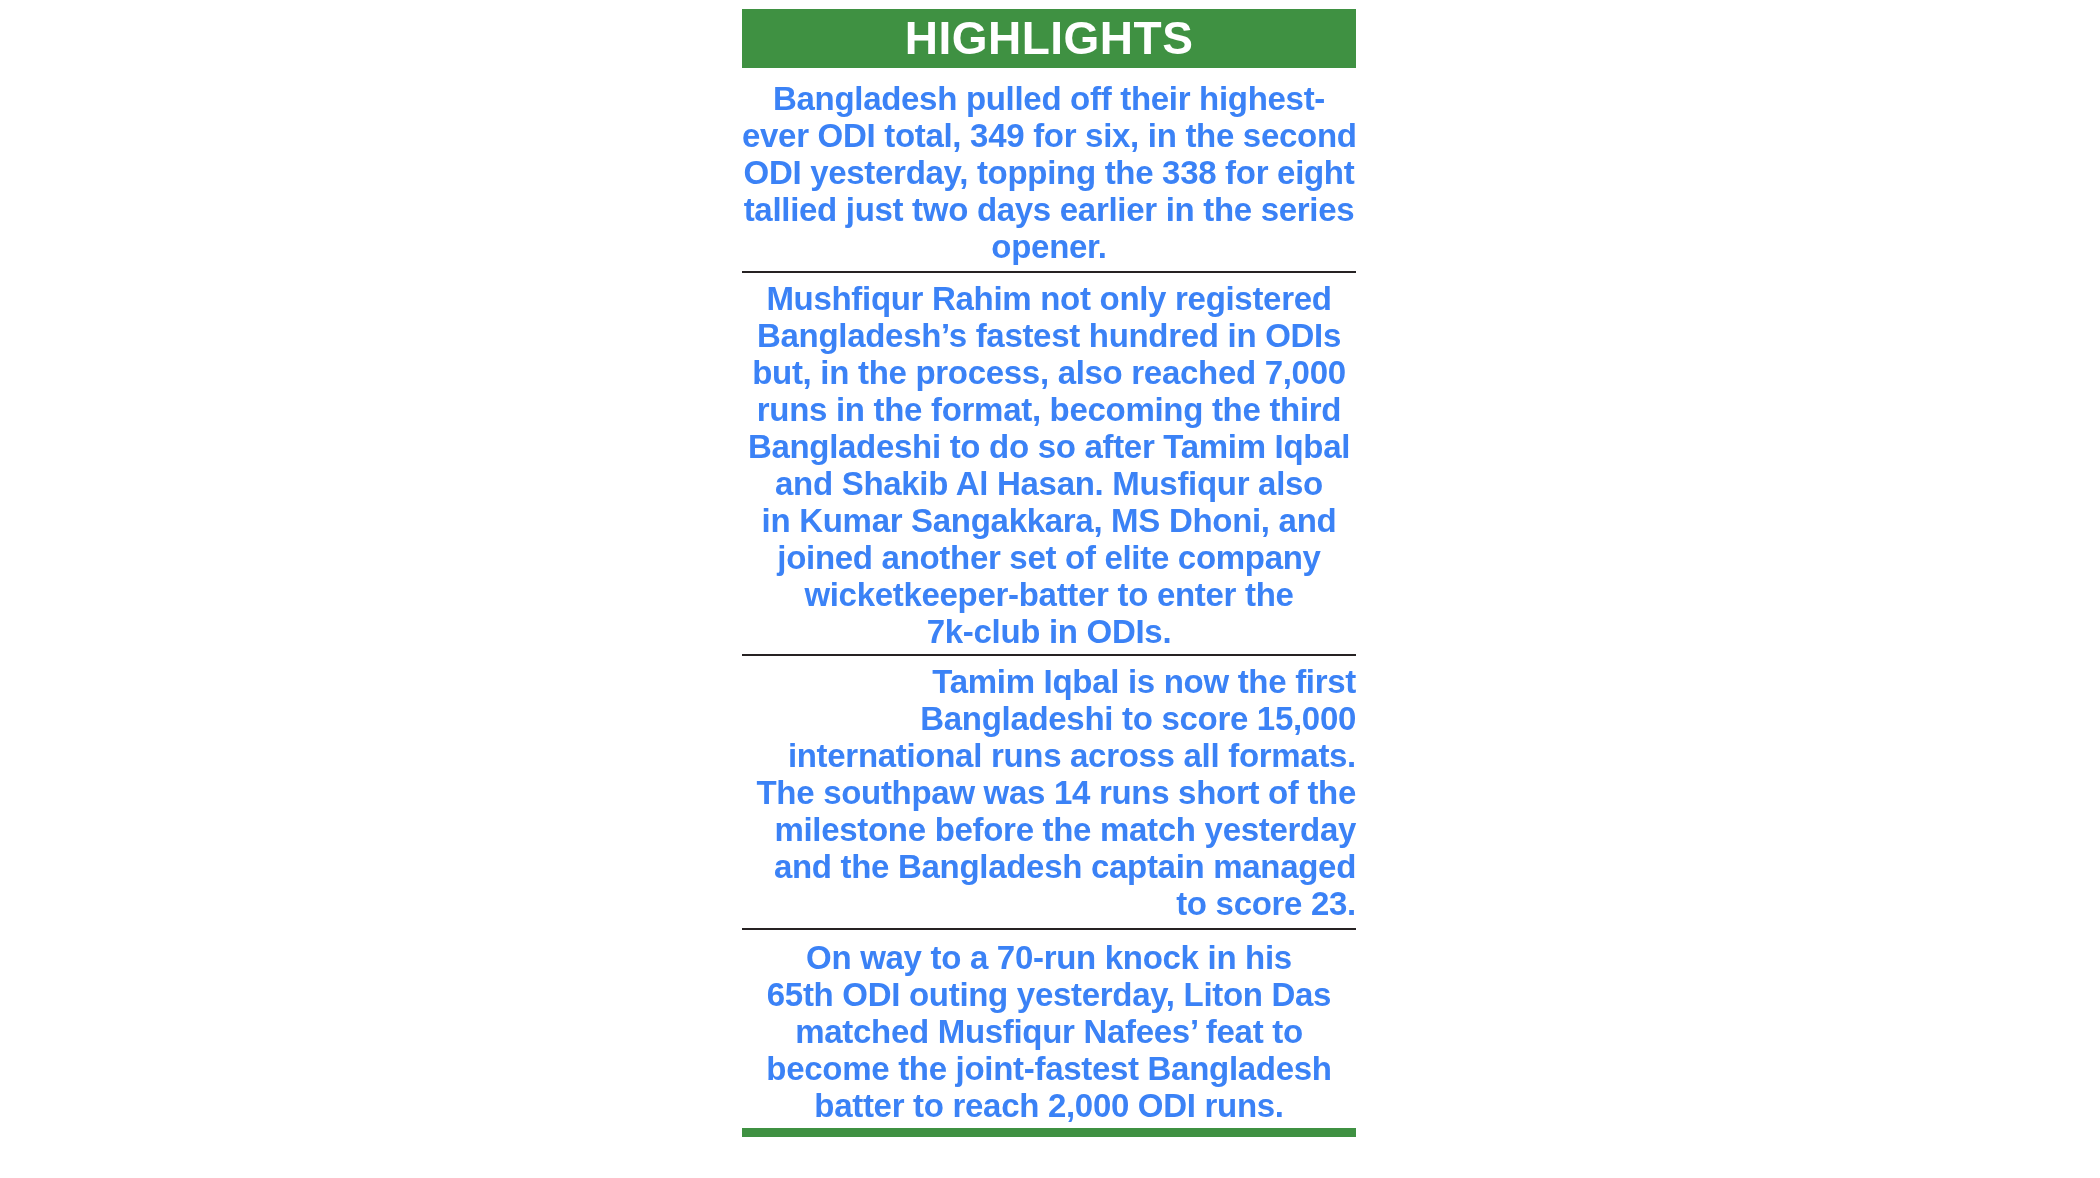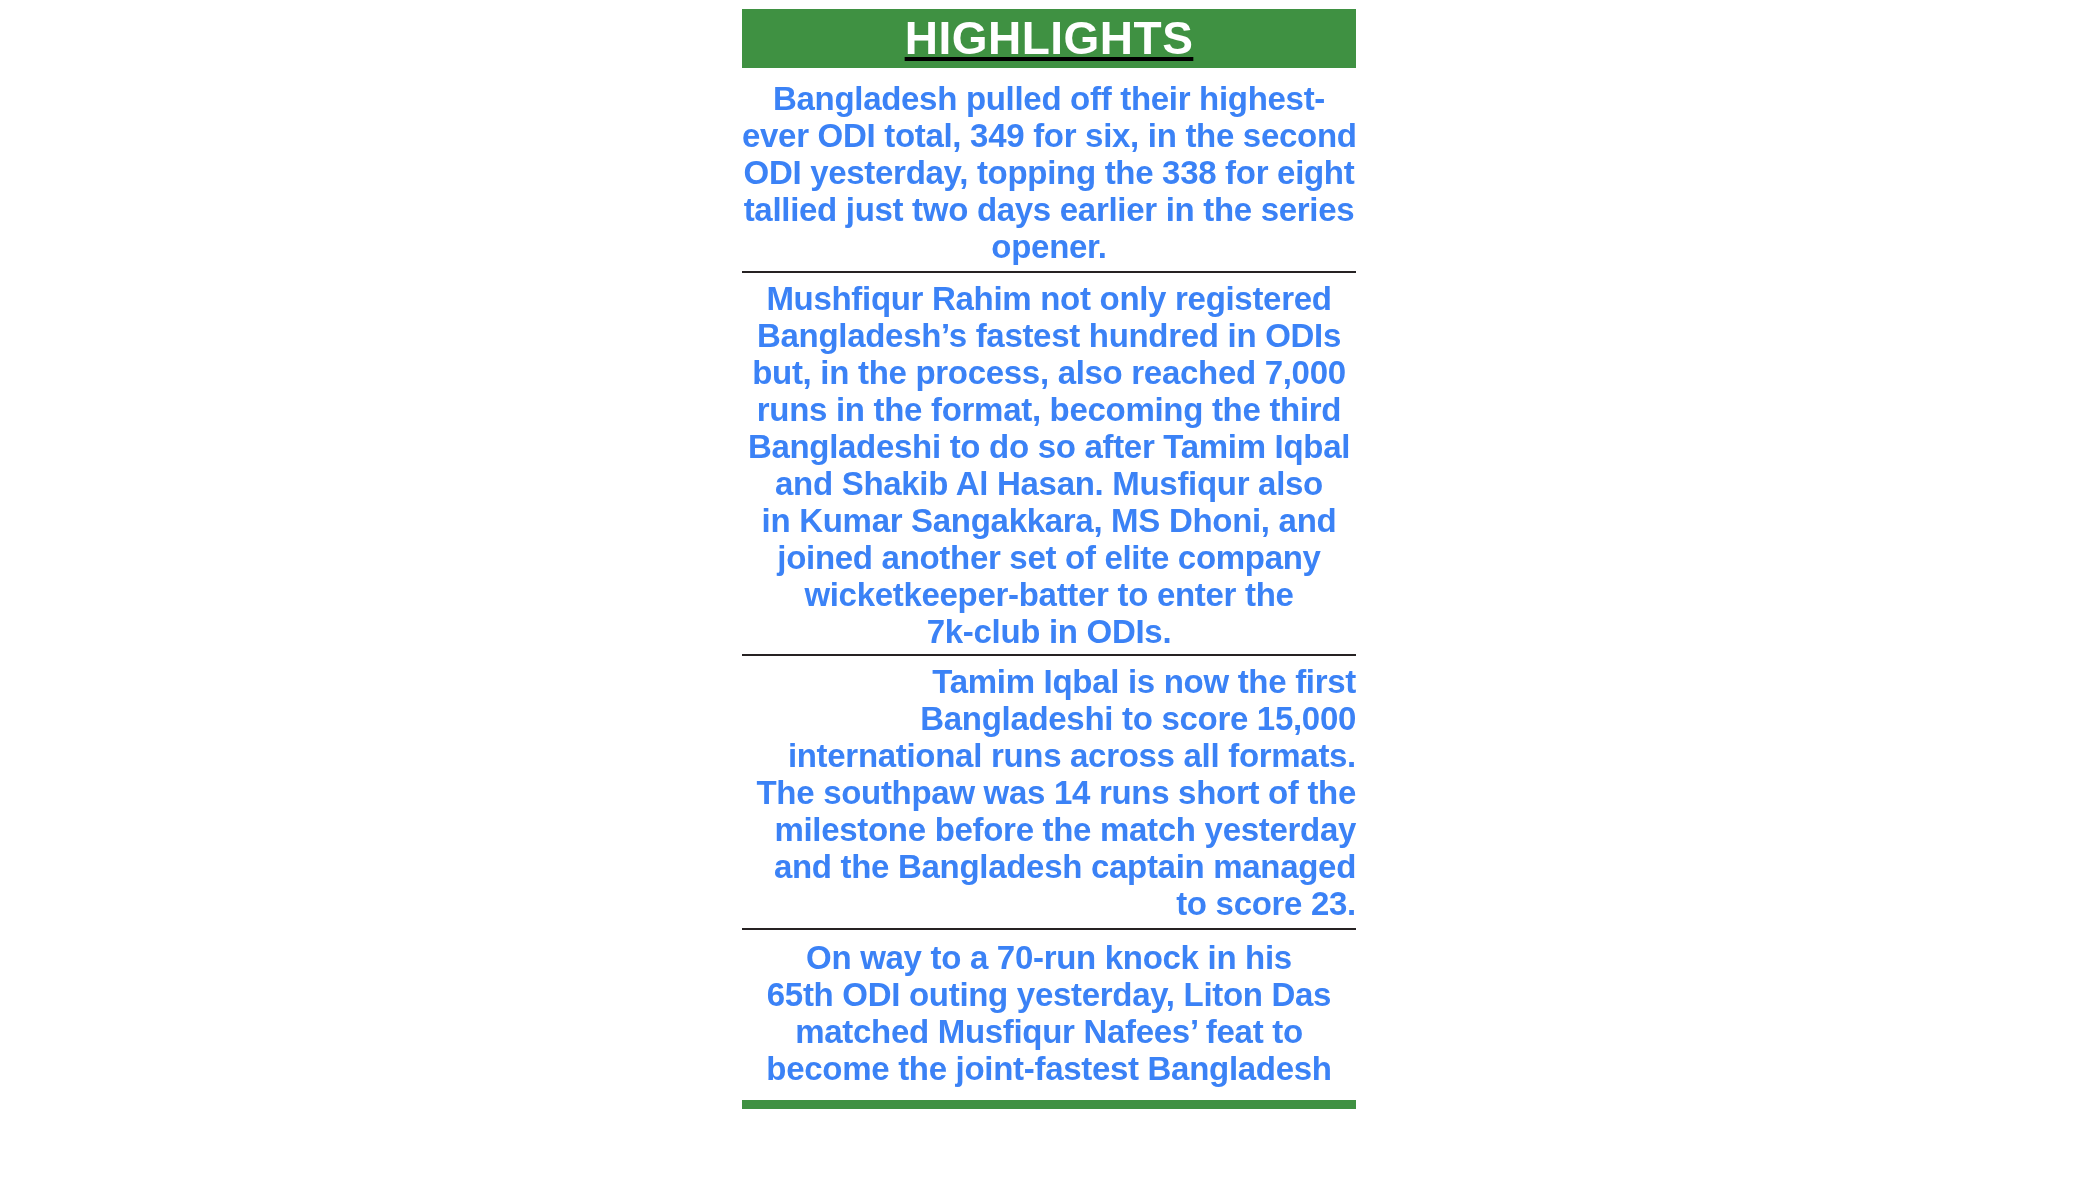--- a/index.html
+++ b/index.html
@@ -42,37 +42,37 @@
     font-size: 33px;
     font-weight: 700;
     letter-spacing: -0.3px;
     line-height: 37px;
     text-align: center;
   }
   .line { white-space: nowrap; }
   .sec-0 { padding: 12px 0 6px; }
   .sec-1 { padding: 7px 0 4px; }
   .sec-2 { padding: 7px 0 6px; text-align: right; }
-  .sec-3 { padding: 9px 0 13px; }
+  .sec-3 { padding: 9px 0 4px; }
   .divider {
     height: 2px;
     background: #262223;
   }
   .bottom-bar {
     height: 9px;
     background: #3f9142;
   }
 </style>
 </head>
 <body>
 
 <div class="canvas">
   <section class="panel">
 
-    <header class="panel-header" style="background-color: rgb(63, 145, 66); text-decoration: underline;">
+    <header class="panel-header" style="background-color: rgb(63, 145, 66);">
       <h1 class="panel-title">HIGHLIGHTS</h1>
     </header>
 
     <article class="section sec-0">
       <div class="line">Bangladesh pulled off their highest-</div>
       <div class="line">ever ODI total, 349 for six, in the second</div>
       <div class="line">ODI yesterday, topping the 338 for eight</div>
       <div class="line">tallied just two days earlier in the series</div>
       <div class="line">opener.</div>
     </article>
@@ -104,18 +104,19 @@
       <div class="line">to score 23.</div>
     </article>
 
     <div class="divider" style="background-color: rgb(38, 34, 35);"></div>
 
     <article class="section sec-3">
       <div class="line">On way to a 70-run knock in his</div>
       <div class="line">65th ODI outing yesterday, Liton Das</div>
       <div class="line">matched Musfiqur Nafees’ feat to</div>
       <div class="line">become the joint-fastest Bangladesh</div>
+      <div class="line">batter to reach 2,000 ODI runs.</div>
     </article>
 
     <div class="bottom-bar" style="background-color: rgb(63, 145, 66);"></div>
 
   </section>
 </div>
 
 </body></html>

